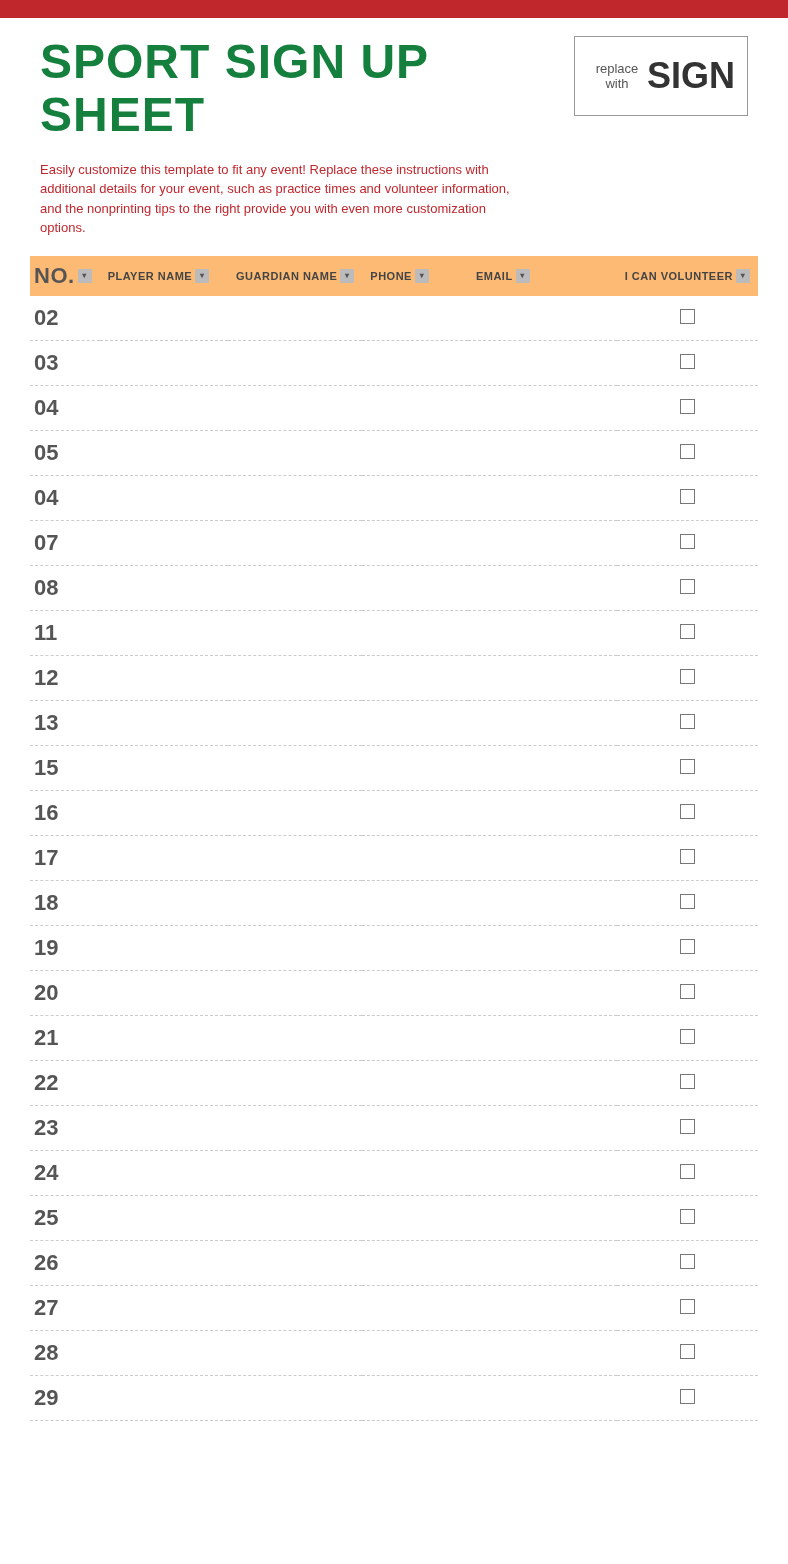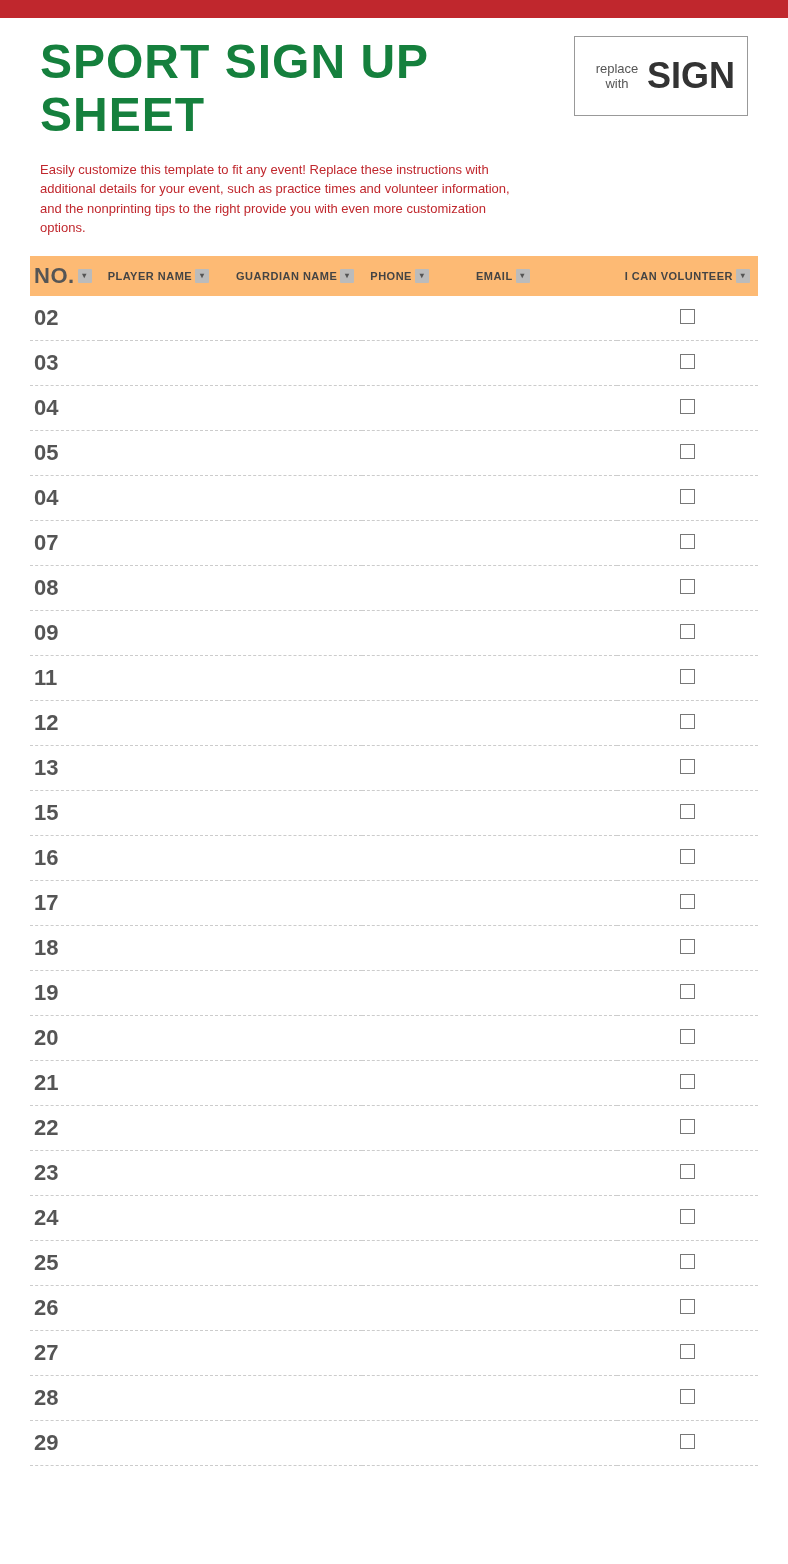--- a/index.html
+++ b/index.html
@@ -248,28 +248,20 @@
         </tr>
         <tr>
           <td class="row-num">08</td>
           <td class="player-name-col"></td>
           <td class="guardian-col"></td>
           <td class="phone-col"></td>
           <td class="email-col"></td>
           <td class="volunteer-col"><span class="checkbox-empty"></span></td>
         </tr>
         <tr>
-          <td class="row-num">09</td>
-          <td class="player-name-col"></td>
-          <td class="guardian-col"></td>
-          <td class="phone-col"></td>
-          <td class="email-col"></td>
-          <td class="volunteer-col"><span class="checkbox-empty"></span></td>
-        </tr>
-        <tr>
           <td class="row-num">11</td>
           <td class="player-name-col"></td>
           <td class="guardian-col"></td>
           <td class="phone-col"></td>
           <td class="email-col"></td>
           <td class="volunteer-col"><span class="checkbox-empty"></span></td>
         </tr>
         <tr>
           <td class="row-num">12</td>
           <td class="player-name-col"></td>

